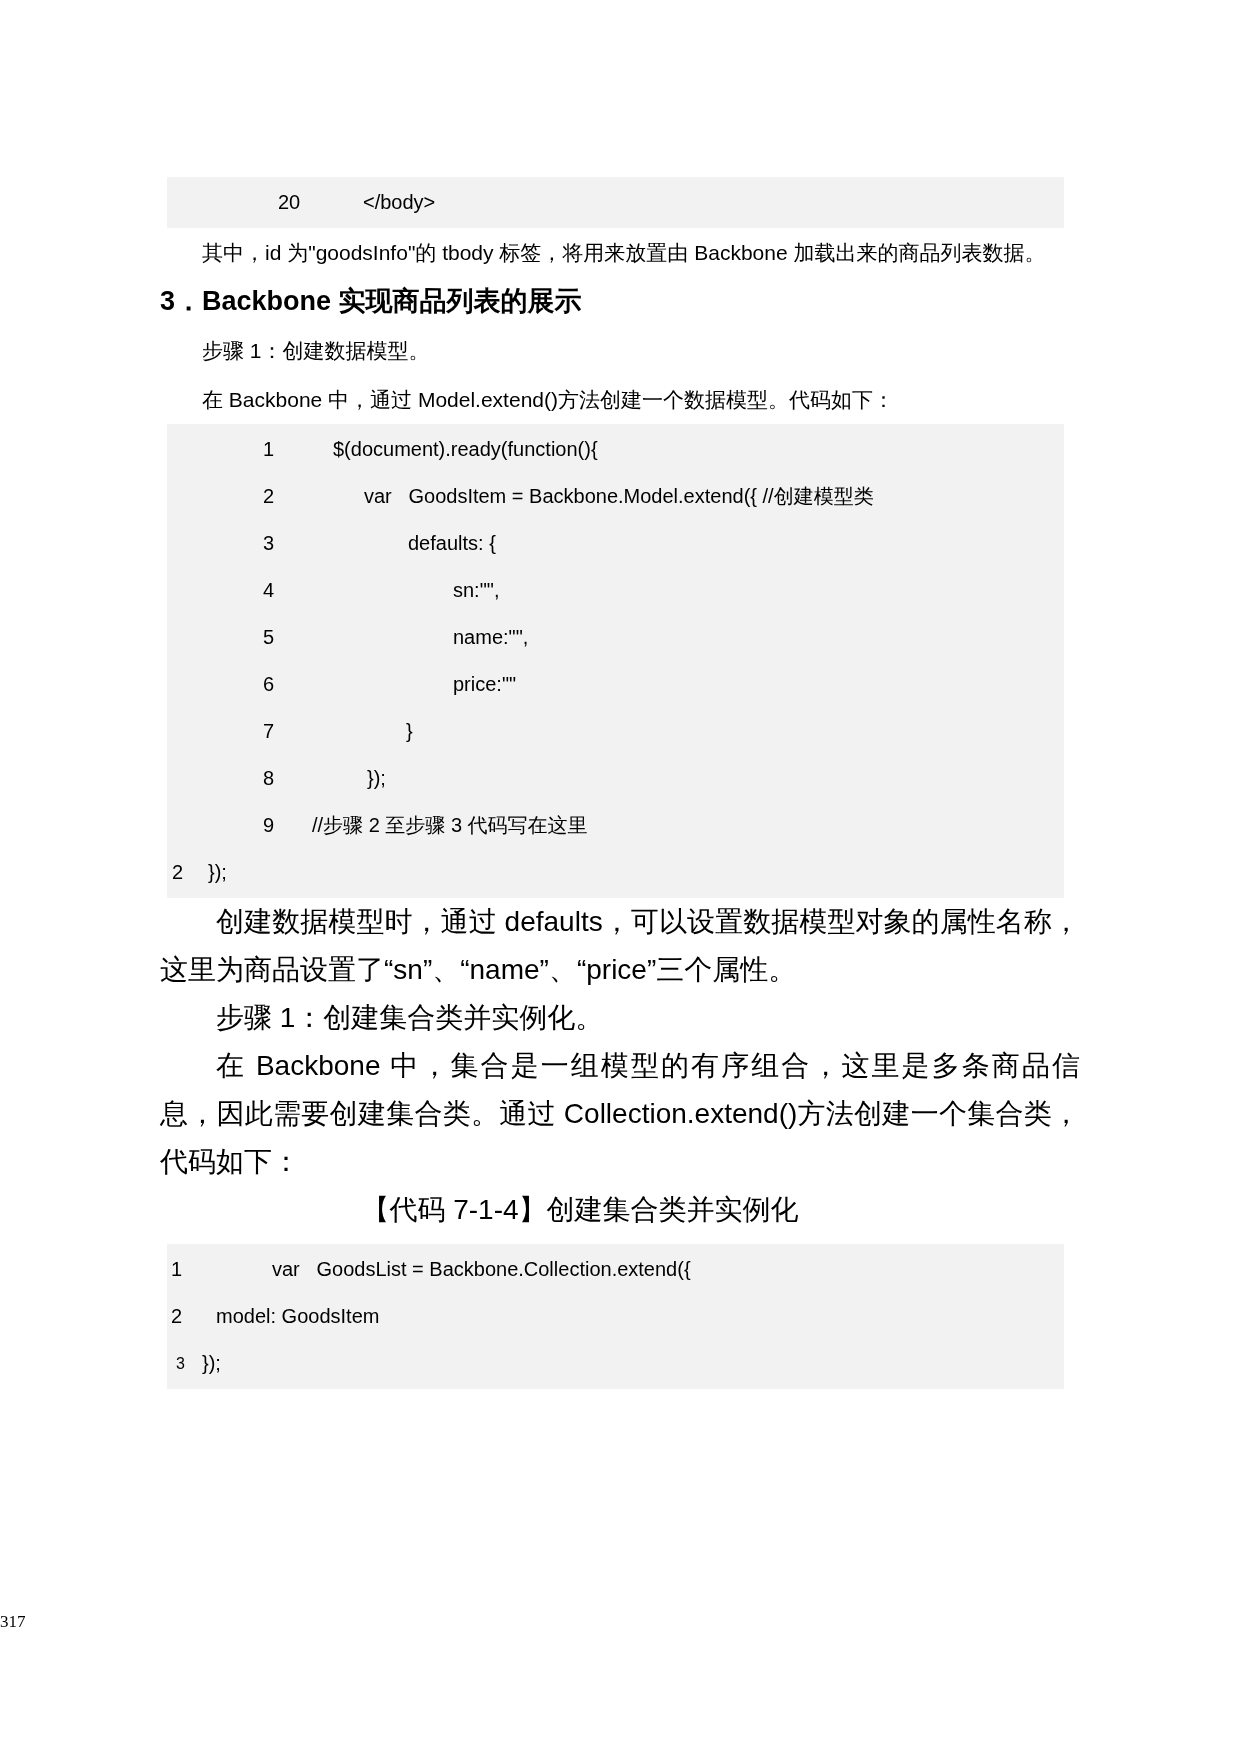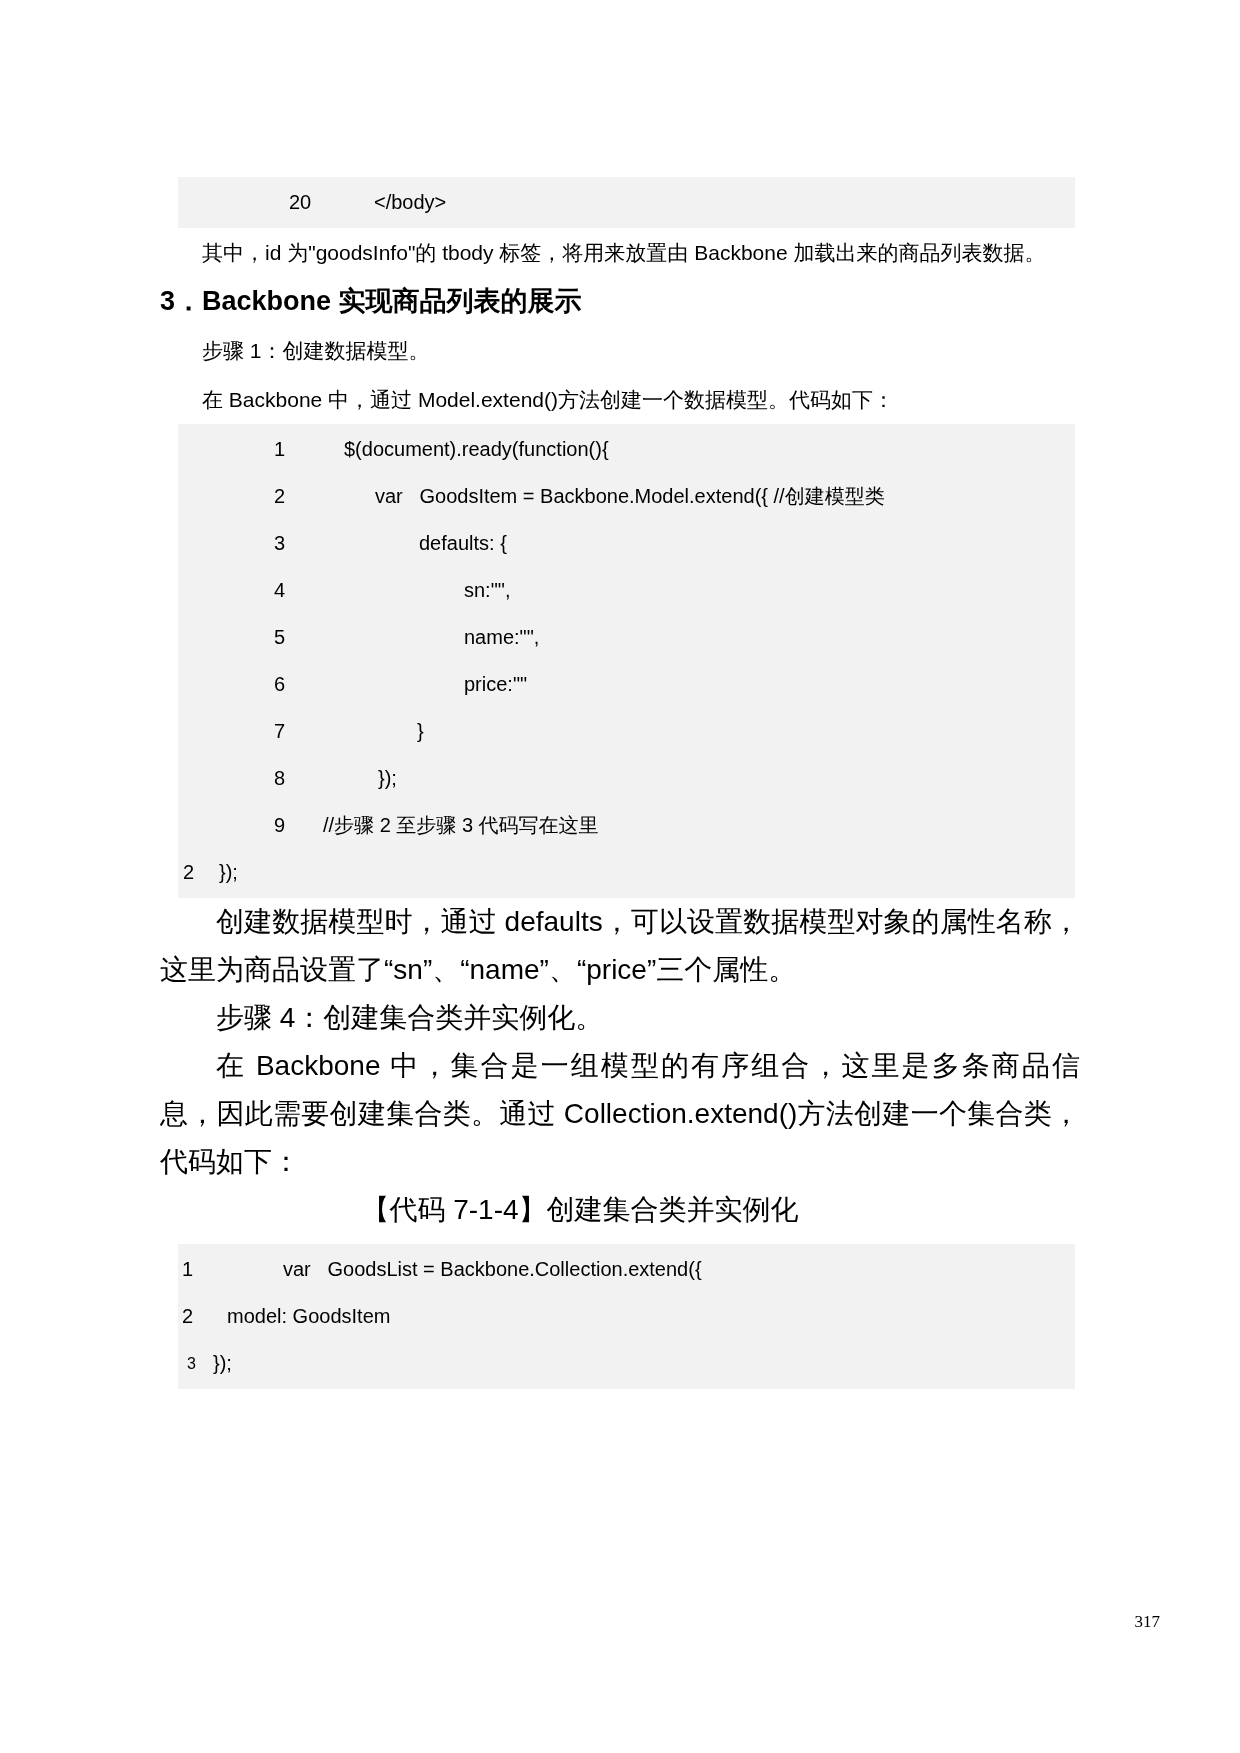--- a/index.html
+++ b/index.html
@@ -11,21 +11,21 @@
     color:#000000;
     overflow:hidden;
   }
   .content {
     position:absolute; left:160px; top:0;
     width:920px;
     padding-top:177px;
   }
   
   .code-block {
-    margin-left:18px;
+    margin-left:7px;
     width:897px;
     background:#f2f2f2;
     padding:2px 0 2px 0;
   }
   .code-line {
     position:relative;
     height:47px;
   }
   .code-line span {
     position:absolute;
@@ -40,21 +40,21 @@
   .flow-b p { margin:0; line-height:48px; font-size:28px; }
   .para { text-align:justify; }
   .indent { text-indent:2em; }
   h3.heading { font-weight:bold; font-size:27px; }
   .caption { text-align:center; margin-right:80px !important; text-indent:0; }
   .block-gap { margin-top:10px; }
   .page-number {
     position:absolute;
     top:1612px; left:0;
     width:1160px;
-    text-align:right;
+    text-align:left;
     font-family:"Liberation Serif", serif;
     font-size:17px;
   }
 </style>
 </head>
 <body>
 
 <div class="page">
   <div class="content">
 
@@ -110,21 +110,21 @@
           <span class="line-code" style="left: 145px;">//步骤 2 至步骤 3 代码写在这里</span>
         </div>
         <div class="code-line">
           <span class="line-num" style="left: 5px;">2</span>
           <span class="line-code" style="left: 41px;">});</span>
         </div>
       </div>
 
     <div class="flow-b">
       <p class="para indent">创建数据模型时，通过 defaults，可以设置数据模型对象的属性名称，这里为商品设置了“sn”、“name”、“price”三个属性。</p>
-      <p class="para indent">步骤 4：创建集合类并实例化。</p>
+      <p class="para indent">步骤 1：创建集合类并实例化。</p>
       <p class="para indent">在 Backbone 中，集合是一组模型的有序组合，这里是多条商品信息，因此需要创建集合类。通过 Collection.extend()方法创建一个集合类，代码如下：</p>
       <p class="para caption">【代码 7-1-4】创建集合类并实例化</p>
     </div>
 
     <div class="code-block block-gap">
         <div class="code-line">
           <span class="line-num" style="left: 4px;">1</span>
           <span class="line-code" style="left: 105px;">var   GoodsList = Backbone.Collection.extend({</span>
         </div>
         <div class="code-line">

